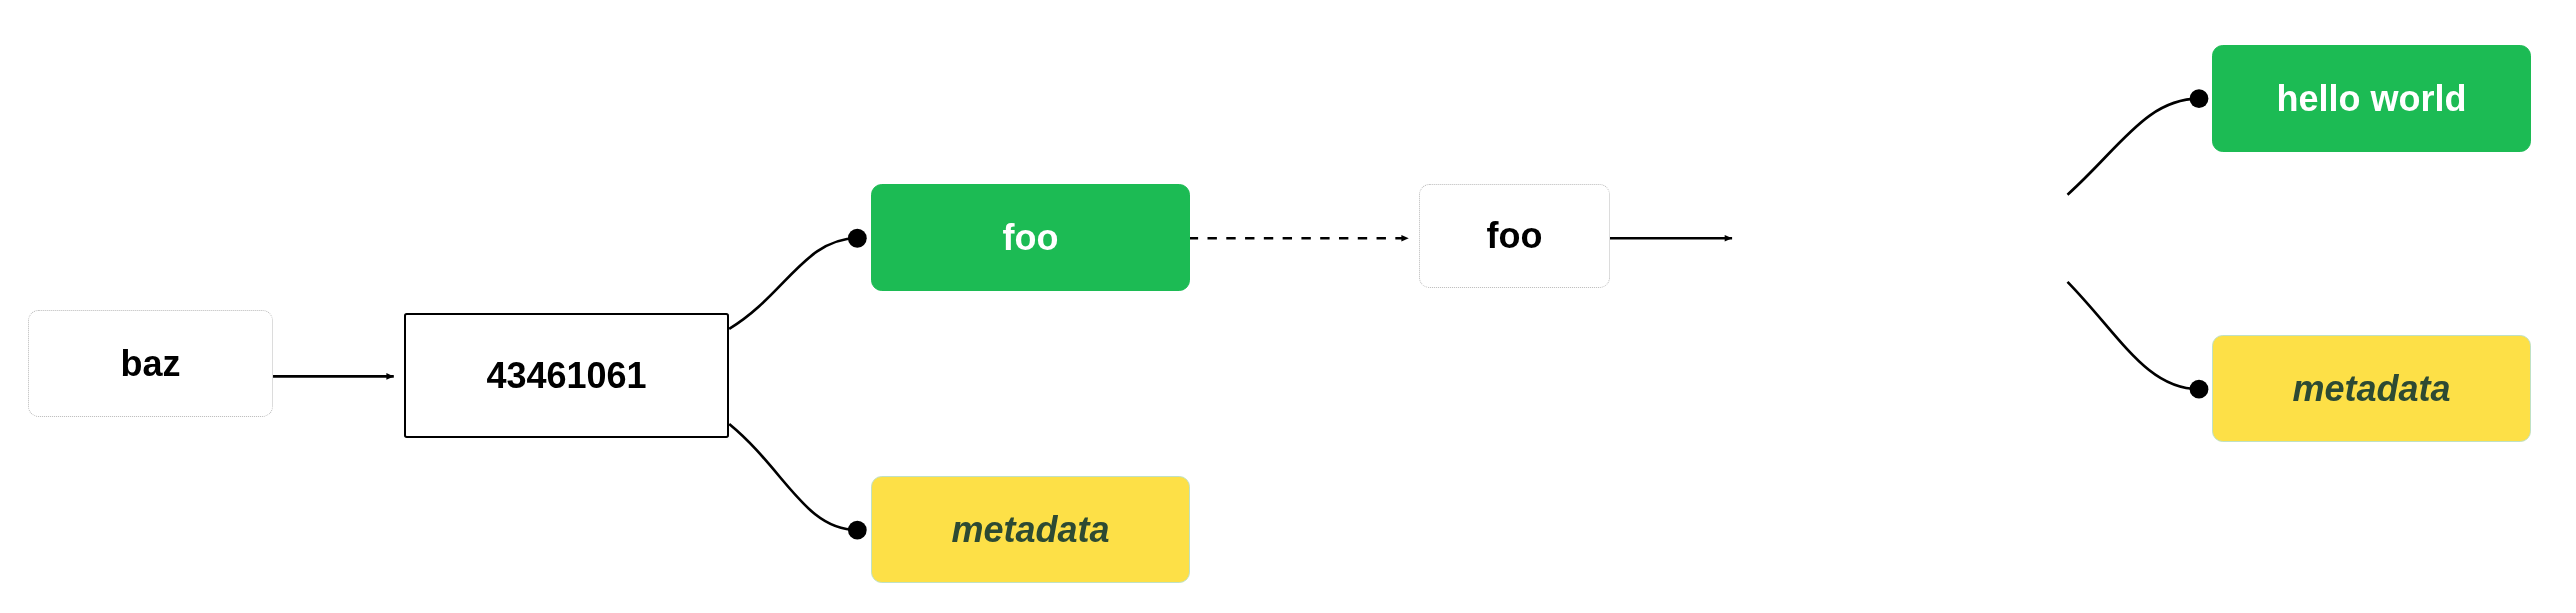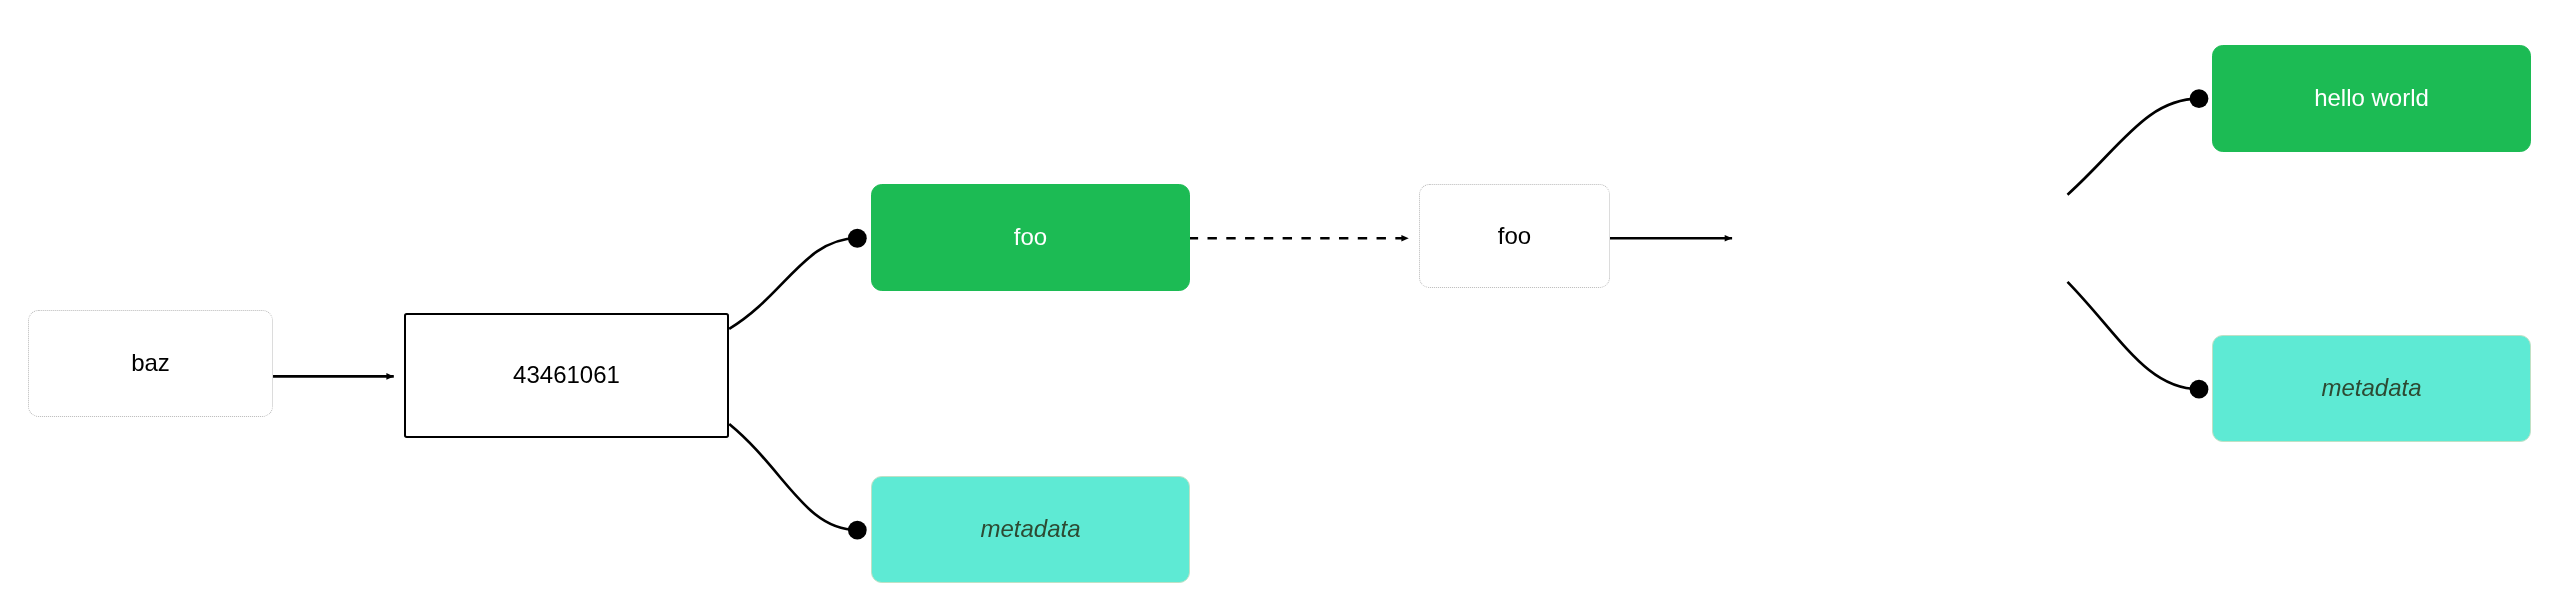--- a/index.html
+++ b/index.html
@@ -15,43 +15,44 @@
       left: 0; top: 0;
       width: 2576px;
       height: 614px;
       pointer-events: none;
     }
     .node {
       position: absolute;
       display: flex;
       align-items: center;
       justify-content: center;
-      font-size: 24px;
+      font-size: 36px;
       line-height: 1.2;
       text-align: center;
       border-radius: 10.7px;
+      font-weight: bold;
     }
     .node.solid-black {
       background: #ffffff;
       border: 2px solid #000000;
       color: #000000;
       border-radius: 2.7px;
     }
     .node.dotted-gray {
       background: #ffffff;
       border: 1.3px dotted #b9b9b9;
       color: #000000;
     }
     .node.green-solid {
       background: #1cbb54;
       border: 1.3px solid #1cbb54;
       color: #ffffff;
     }
     .node.green-light {
-      background: #5eead4;
+      background: #fde047;
       border: 1.3px solid #bfe1c5;
       color: #2d4a33;
       font-style: italic;
     }
   </style>
 </head>
 <body>
 
 <div class="canvas">
 

